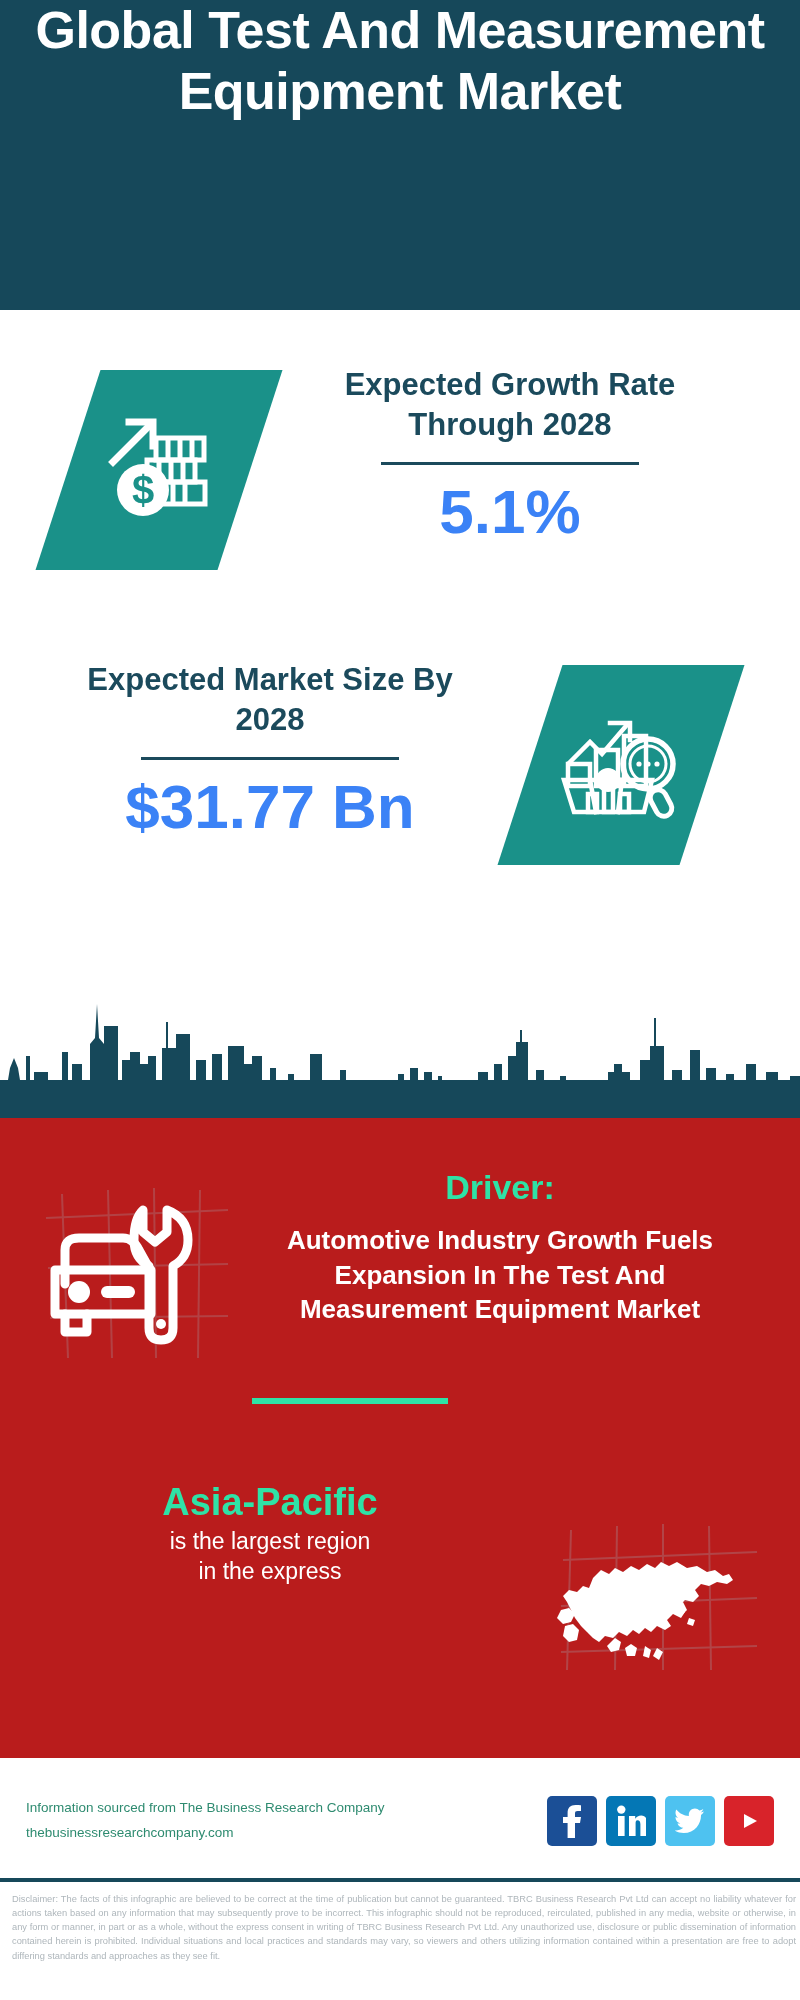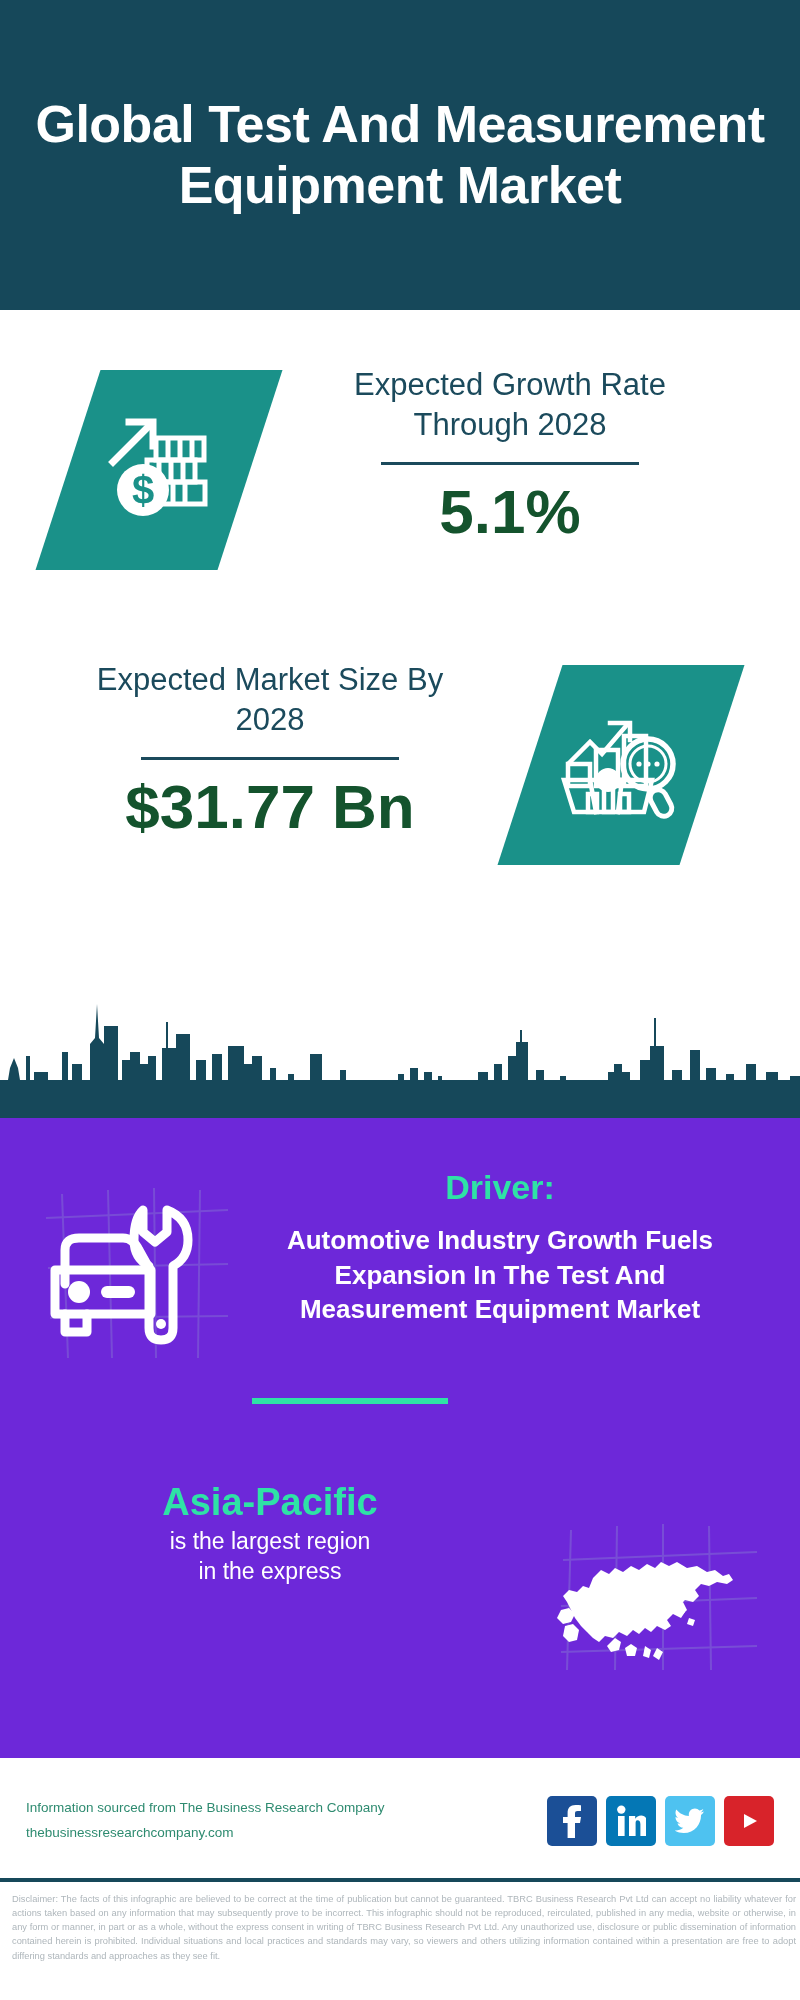--- a/index.html
+++ b/index.html
@@ -17,21 +17,20 @@
     overflow: hidden;
     background: #ffffff;
   }
 
   
   .header {
     width: 800px;
     height: 310px;
     background: #16485a;
     display: flex;
-    align-items: center;
     justify-content: center;
     padding: 0 28px;
   }
   .header-title {
     color: #ffffff;
     font-size: 52px;
     line-height: 1.18;
     font-weight: bold;
     text-align: center;
     letter-spacing: -0.5px;
@@ -86,31 +85,31 @@
     position: absolute;
     left: 60px;
     top: 350px;
     width: 420px;
     text-align: center;
   }
 
   .stat-label {
     color: #1b4a5c;
     font-size: 31px;
-    font-weight: normal;
+    font-weight: bold;
     line-height: 1.28;
   }
   .stat-rule {
     width: 258px;
     height: 3px;
     background: #1b4a5c;
     margin: 18px auto 14px auto;
   }
   .stat-value {
-    color: #14532d;
+    color: #3b82f6;
     font-size: 62px;
     font-weight: bold;
     line-height: 1.05;
   }
 
   
   .skyline-wrap {
     position: absolute;
     left: 0;
     top: 960px;
@@ -120,21 +119,21 @@
   }
   .skyline-wrap svg { display: block; }
 
   
   .darkbody {
     position: absolute;
     left: 0;
     top: 1118px;
     width: 800px;
     height: 640px;
-    background: #6d28d9;
+    background: #b91c1c;
   }
 
   .grid-panel {
     position: absolute;
     opacity: 0.30;
   }
 
   .driver-block {
     position: absolute;
     left: 250px;

